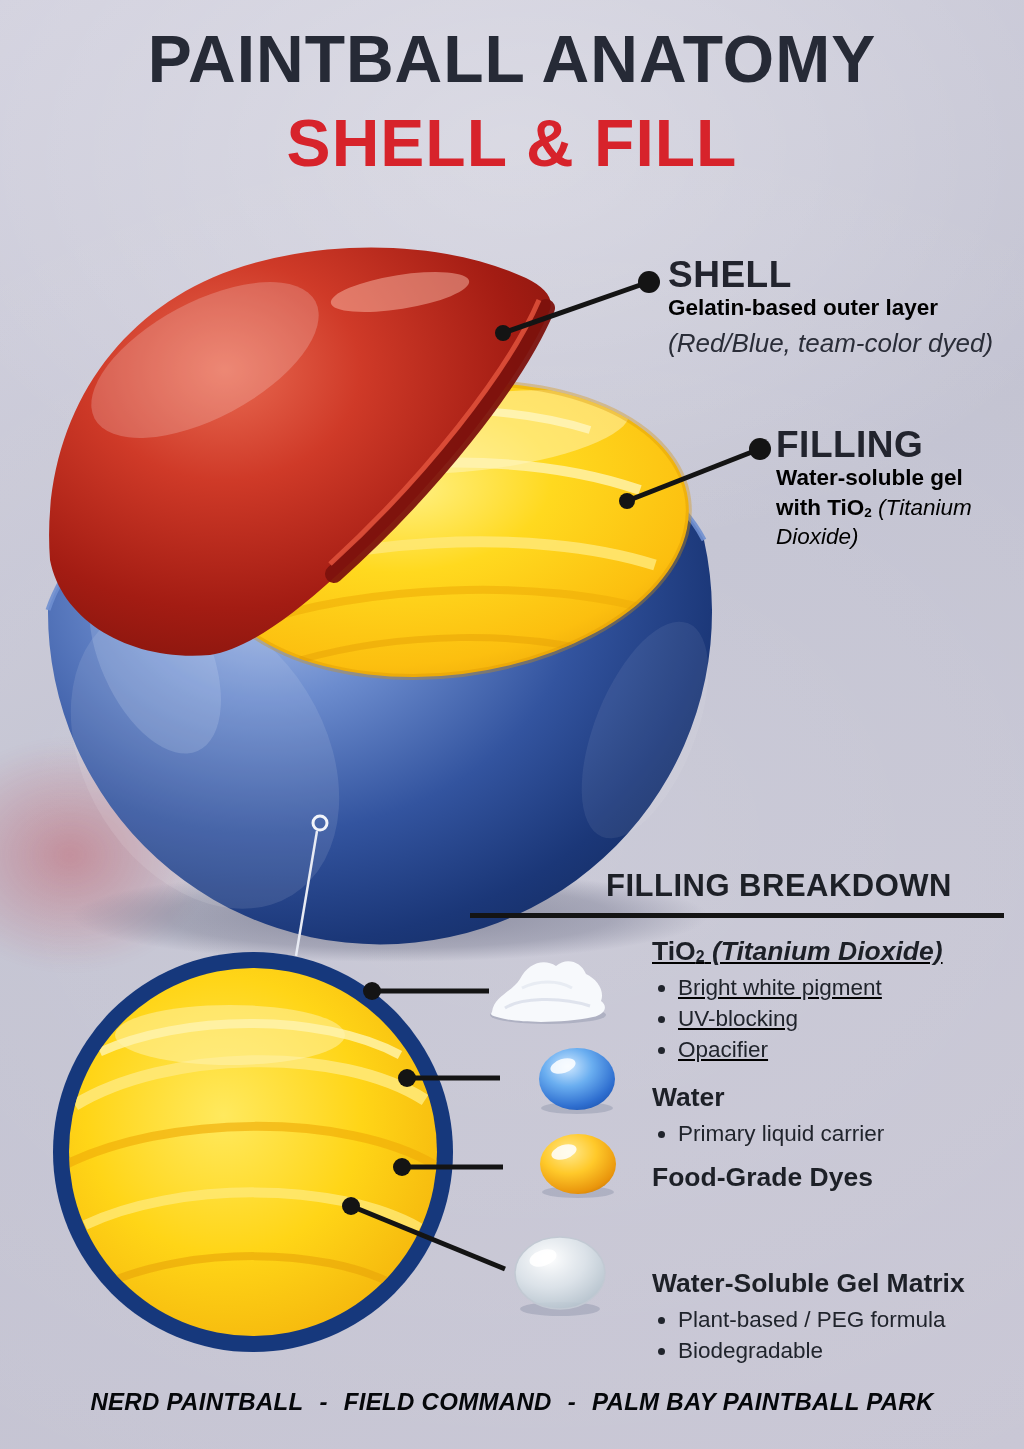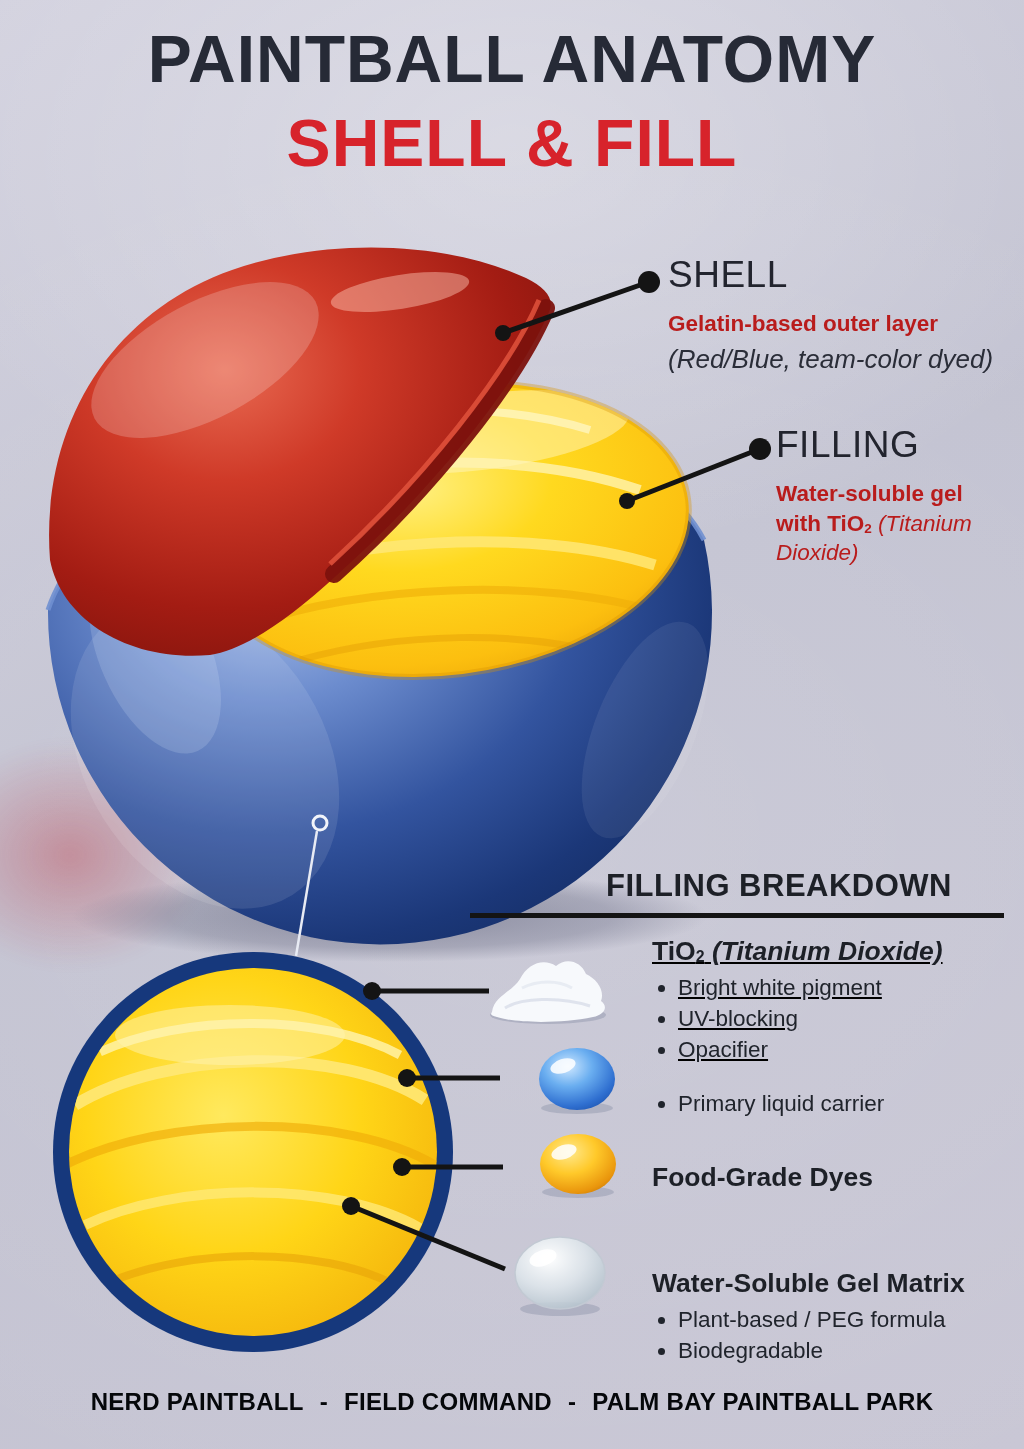--- a/index.html
+++ b/index.html
@@ -14,42 +14,42 @@
   .vignette{position:absolute;inset:0;z-index:0;background:
     radial-gradient(140% 120% at 50% 45%, transparent 60%, rgba(88,88,112,.22) 100%);}
   .red-smudge{position:absolute;left:-70px;top:740px;width:280px;height:230px;z-index:0;
     background:radial-gradient(closest-side, rgba(190,40,50,.35), rgba(190,40,50,0));filter:blur(5px);}
   .art{position:absolute;left:0;top:0;z-index:1;pointer-events:none;}
   .txt{position:absolute;z-index:2;}
   .page-title{top:26px;left:0;width:100%;text-align:center;font-size:66px;font-weight:900;
     letter-spacing:1px;color:#262a36;line-height:1;}
   .page-subtitle{top:110px;left:0;width:100%;text-align:center;font-size:66px;font-weight:700;
     letter-spacing:1px;color:#d7232b;line-height:1;}
-  .co-label{font-size:37px;font-weight:400;color:#22242e;letter-spacing:.5px;line-height:1;}
-  .co-desc{font-size:22.5px;font-weight:700;color:#b91c1c;margin-top:16px;line-height:1.32;}
+  .co-label{font-size:37px;font-weight:700;color:#22242e;letter-spacing:.5px;line-height:1;}
+  .co-desc{font-size:22.5px;font-weight:700;color:#000000;margin-top:0;line-height:1.32;}
   .co-note{font-size:26px;font-style:italic;color:#2a2d38;margin-top:5px;}
   .shell-block{left:668px;top:256px;}
   .filling-block{left:776px;top:426px;}
   .filling-block .co-desc{width:205px;}
   .co-desc .it{font-weight:400;font-style:italic;}
   sub{font-size:.6em;line-height:0;vertical-align:-.15em;}
   .bd-heading{top:868px;right:72px;font-size:31px;font-weight:900;color:#1d2027;letter-spacing:.5px;}
   .bd-rule{position:absolute;left:470px;top:913px;width:534px;height:5px;background:#141414;z-index:2;}
   .item{left:652px;width:365px;}
   .item-1{top:936px;text-decoration:underline;}
   .item-2{top:1082px;}
   .item-3{top:1162px;}
   .item-4{top:1268px;}
   .item-name{font-size:26.5px;font-weight:900;color:#1d2027;line-height:1.15;}
   .item-name .it{font-weight:600;font-style:italic;}
   ul.bullets{margin:7px 0 0 0;padding-left:26px;list-style:disc;}
   ul.bullets li{font-size:22.5px;color:#20242c;line-height:1.36;}
   .cont{font-size:22.5px;color:#20242c;line-height:1.36;padding-left:26px;}
   .footer{top:1388px;left:0;width:100%;text-align:center;font-size:24px;font-weight:700;
-    color:#05070a;letter-spacing:.3px;}
+    color:#05070a;letter-spacing:.3px;font-style:italic;}
   .footer .sep{display:inline-block;margin:0 16px;}
 </style>
 </head>
 <body>
 
 <div class="bg"></div>
 <div class="vignette"></div>
 <div class="red-smudge"></div>
 
 <svg class="art" width="1024" height="1449" viewBox="0 0 1024 1449">
@@ -217,20 +217,21 @@
 <div class="txt item item-1">
   <div class="item-name"><span>TiO</span><sub>2</sub><span class="it"> (Titanium Dioxide)</span></div>
   <ul class="bullets">
     <li>Bright white pigment</li>
     <li>UV-blocking</li>
     <li>Opacifier</li>
   </ul>
 </div>
 
 <div class="txt item item-2">
+  <div class="item-name">Water</div>
   <ul class="bullets">
     <li>Primary liquid carrier</li>
   </ul>
 </div>
 
 <div class="txt item item-3">
   <div class="item-name">Food-Grade Dyes</div>
 </div>
 
 <div class="txt item item-4">

